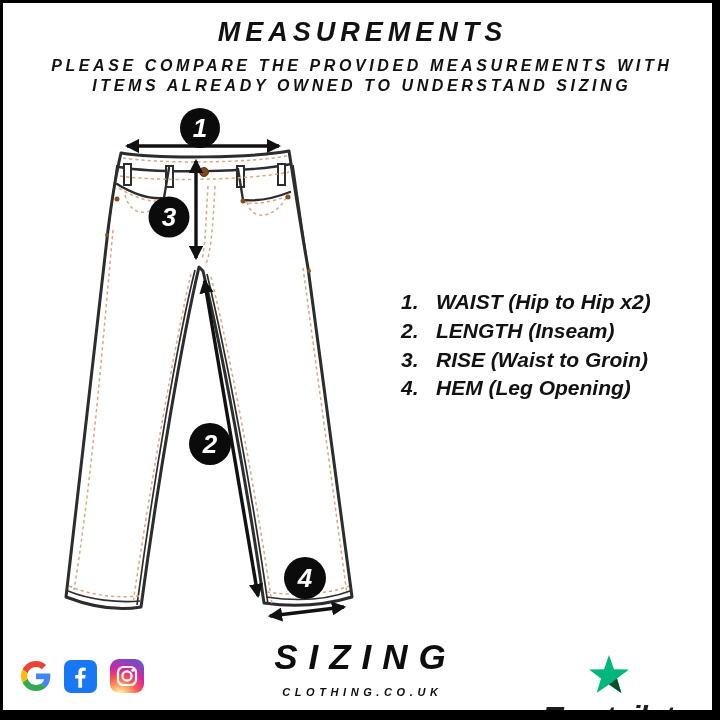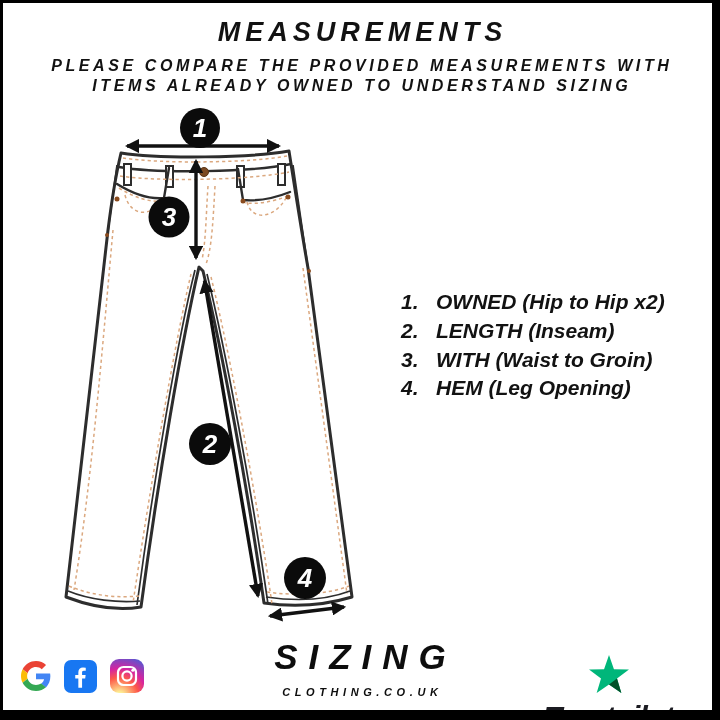--- a/index.html
+++ b/index.html
@@ -135,29 +135,29 @@
       <circle class="marker-circle" cx="210" cy="444" r="21"></circle>
       <text class="marker-num" x="210" y="453">2</text>
       <circle class="marker-circle" cx="305" cy="578" r="21"></circle>
       <text class="marker-num" x="305" y="587">4</text>
     </g>
   </svg>
 
   <ol class="legend">
     <li>
       <span class="num">1.</span>
-      <span>OWNED (Hip to Hip x2)</span>
+      <span>WAIST (Hip to Hip x2)</span>
     </li>
     <li>
       <span class="num">2.</span>
       <span>LENGTH (Inseam)</span>
     </li>
     <li>
       <span class="num">3.</span>
-      <span>WITH (Waist to Groin)</span>
+      <span>RISE (Waist to Groin)</span>
     </li>
     <li>
       <span class="num">4.</span>
       <span>HEM (Leg Opening)</span>
     </li>
   </ol>
 
   <div class="social">
     <svg width="30" height="30" viewBox="0 0 48 48" xmlns="http://www.w3.org/2000/svg">
       <path fill="#EA4335" d="M24 9.5c3.54 0 6.71 1.22 9.21 3.6l6.85-6.85C35.9 2.38 30.47 0 24 0 14.62 0 6.51 5.38 2.56 13.22l7.98 6.19C12.43 13.72 17.74 9.5 24 9.5z"></path>

